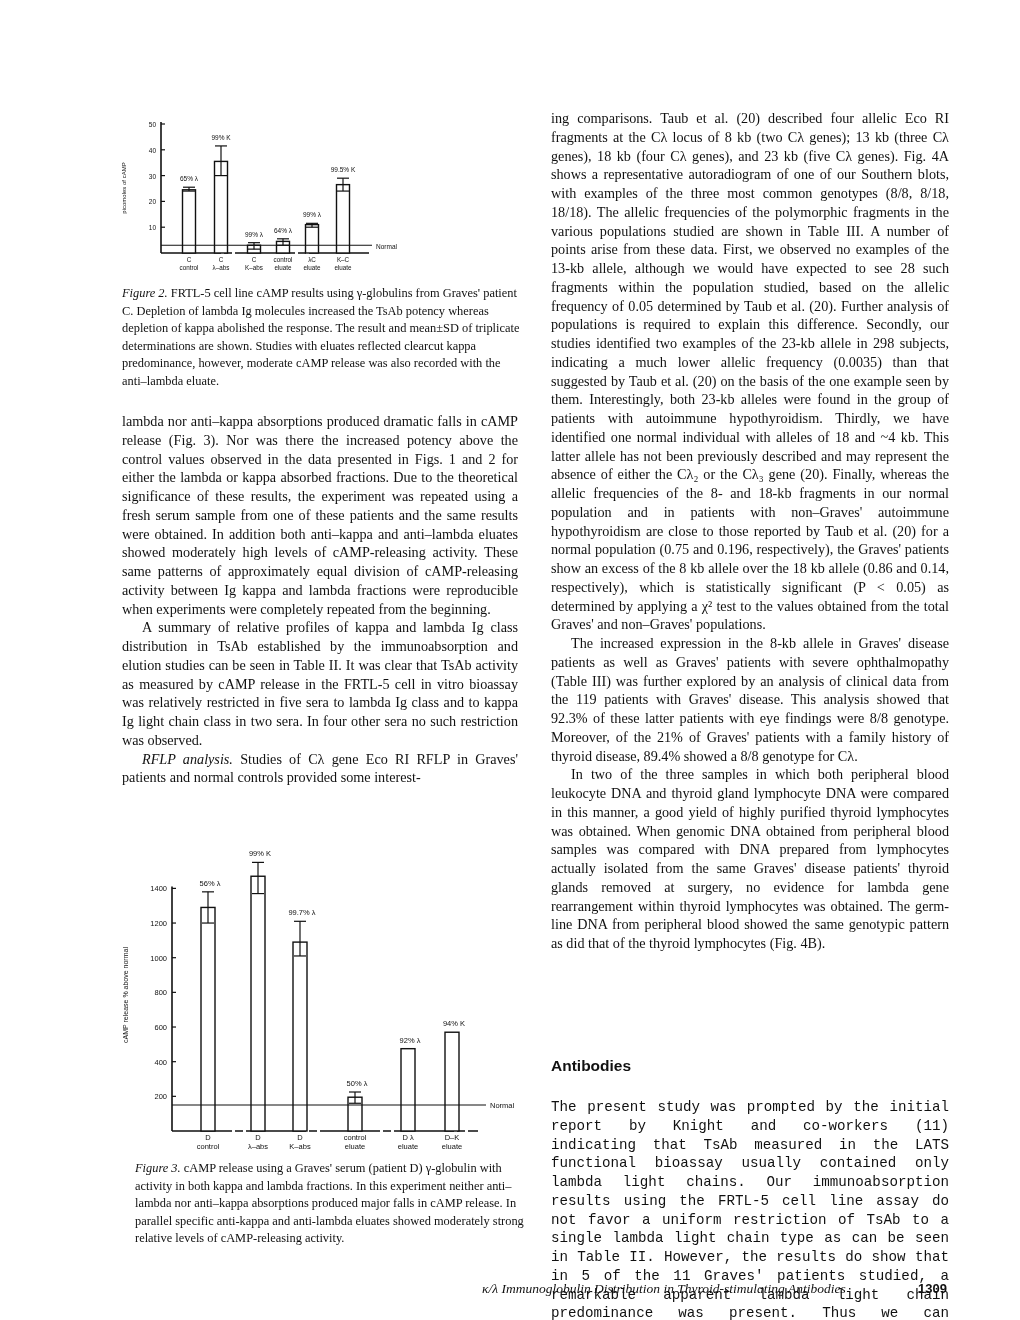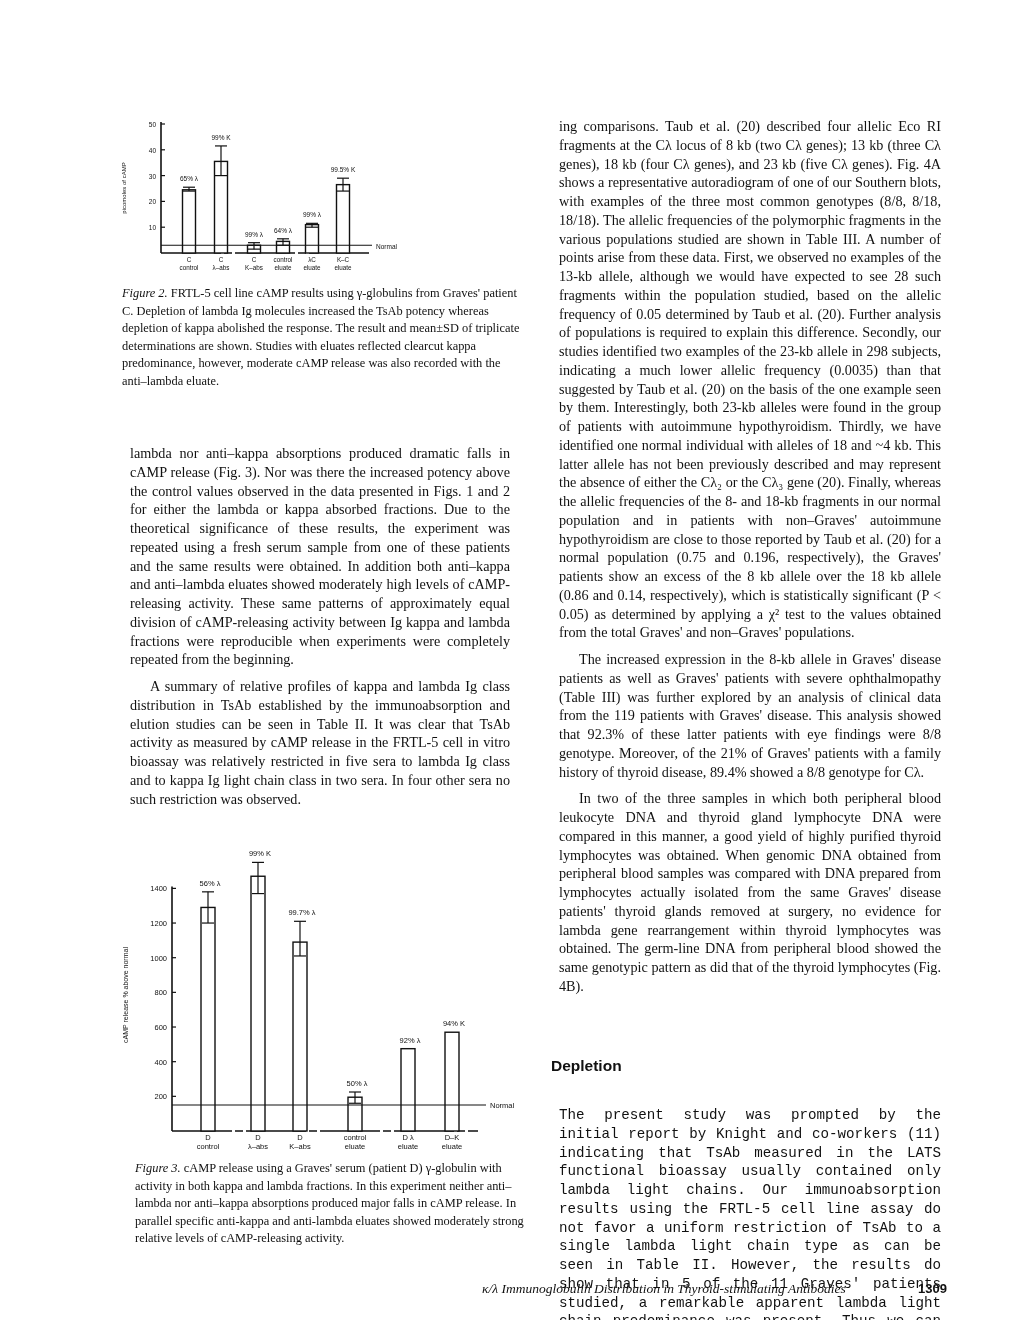--- a/index.html
+++ b/index.html
@@ -1,23 +1,23 @@
 <!DOCTYPE html>
 <html><head>
 <meta charset="utf-8">
 <style>
   html, body { margin: 0; padding: 0; background: #ffffff; }
   body {
     width: 1020px; height: 1320px; position: relative; overflow: hidden;
     font-family: "Liberation Serif", "DejaVu Serif", serif; color: #111;
   }
   .col { position: absolute; font-size: 14.2px; line-height: 18.75px; text-align: justify; }
-  .col p { margin: 8px; text-indent: 0; }
+  .col p { margin: 0; text-indent: 0; }
   .col p.ind { text-indent: 20px; }
-  #left-col-top { left: 122px; top: 436px; width: 396px; }
+  #left-col-top { left: 122px; top: 412px; width: 396px; }
   #right-col { left: 551px; top: 109px; width: 398px; }
   #discussion-body { left: 551px; top: 1098px; width: 398px; font-family: Liberation Mono, monospace; }
   .caption { position: absolute; font-size: 12.4px; line-height: 17.5px; text-align: left; }
   .caption i { font-style: italic; }
   #fig2-caption { left: 122px; top: 285px; width: 400px; }
   #fig3-caption { left: 122px; top: 1160px; width: 400px; margin-left: 13px; }
   #discussion-heading {
     position: absolute; left: 551px; top: 1057px;
     font-family: "Liberation Sans", "DejaVu Sans", sans-serif; font-weight: bold; font-size: 15.5px;
   }
@@ -92,20 +92,21 @@
     <text x="343" y="270" font-size="6.3" text-anchor="middle">eluate</text>
     <line x1="161" y1="245.26" x2="372" y2="245.26" stroke="#111" stroke-width="1.2"></line>
     <text x="376" y="249.26" font-size="6.5">Normal</text>
   </svg>
 
 <div id="fig2-caption" class="caption"><i>Figure 2.</i><span> FRTL-5 cell line cAMP results using γ-globulins from Graves' patient C. Depletion of lambda Ig molecules increased the TsAb potency whereas depletion of kappa abolished the response. The result and mean±SD of triplicate determinations are shown. Studies with eluates reflected clearcut kappa predominance, however, moderate cAMP release was also recorded with the anti–lambda eluate.</span></div>
 
 <div id="left-col-top" class="col">
   <p>lambda nor anti–kappa absorptions produced dramatic falls in cAMP release (Fig. 3). Nor was there the increased potency above the control values observed in the data presented in Figs. 1 and 2 for either the lambda or kappa absorbed fractions. Due to the theoretical significance of these results, the experiment was repeated using a fresh serum sample from one of these patients and the same results were obtained. In addition both anti–kappa and anti–lambda eluates showed moderately high levels of cAMP-releasing activity. These same patterns of approximately equal division of cAMP-releasing activity between Ig kappa and lambda fractions were reproducible when experiments were completely repeated from the beginning.</p>
   <p class="ind">A summary of relative profiles of kappa and lambda Ig class distribution in TsAb established by the immunoabsorption and elution studies can be seen in Table II. It was clear that TsAb activity as measured by cAMP release in the FRTL-5 cell in vitro bioassay was relatively restricted in five sera to lambda Ig class and to kappa Ig light chain class in two sera. In four other sera no such restriction was observed.</p>
+  <p class="ind"><i>RFLP analysis.</i><span> Studies of Cλ gene Eco RI RFLP in Graves' patients and normal controls provided some interest-</span></p>
 </div>
 
 <svg id="fig3" class="fig" width="1020" height="1160" viewBox="0 0 1020 1160">
     <line x1="172" y1="1131" x2="172" y2="886.38" stroke="#111" stroke-width="1.6"></line>
     <line x1="172" y1="1131" x2="478" y2="1131" stroke="#111" stroke-width="1.4" stroke-dasharray="60,3,8,3"></line>
     <line x1="172" y1="1096.34" x2="176" y2="1096.34" stroke="#111" stroke-width="1.2"></line>
     <text x="167" y="1099.34" font-size="7.5" text-anchor="end">200</text>
     <line x1="172" y1="1061.68" x2="176" y2="1061.68" stroke="#111" stroke-width="1.2"></line>
     <text x="167" y="1064.68" font-size="7.5" text-anchor="end">400</text>
     <line x1="172" y1="1027.02" x2="176" y2="1027.02" stroke="#111" stroke-width="1.2"></line>
@@ -160,19 +161,19 @@
   </svg>
 
 <div id="fig3-caption" class="caption"><i>Figure 3.</i><span> cAMP release using a Graves' serum (patient D) γ-globulin with activity in both kappa and lambda fractions. In this experiment neither anti–lambda nor anti–kappa absorptions produced major falls in cAMP release. In parallel specific anti-kappa and anti-lambda eluates showed moderately strong relative levels of cAMP-releasing activity.</span></div>
 
 <div id="right-col" class="col">
   <p>ing comparisons. Taub et al. (20) described four allelic Eco RI fragments at the Cλ locus of 8 kb (two Cλ genes); 13 kb (three Cλ genes), 18 kb (four Cλ genes), and 23 kb (five Cλ genes). Fig. 4A shows a representative autoradiogram of one of our Southern blots, with examples of the three most common genotypes (8/8, 8/18, 18/18). The allelic frequencies of the polymorphic fragments in the various populations studied are shown in Table III. A number of points arise from these data. First, we observed no examples of the 13-kb allele, although we would have expected to see 28 such fragments within the population studied, based on the allelic frequency of 0.05 determined by Taub et al. (20). Further analysis of populations is required to explain this difference. Secondly, our studies identified two examples of the 23-kb allele in 298 subjects, indicating a much lower allelic frequency (0.0035) than that suggested by Taub et al. (20) on the basis of the one example seen by them. Interestingly, both 23-kb alleles were found in the group of patients with autoimmune hypothyroidism. Thirdly, we have identified one normal individual with alleles of 18 and ~4 kb. This latter allele has not been previously described and may represent the absence of either the Cλ₂ or the Cλ₃ gene (20). Finally, whereas the allelic frequencies of the 8- and 18-kb fragments in our normal population and in patients with non–Graves' autoimmune hypothyroidism are close to those reported by Taub et al. (20) for a normal population (0.75 and 0.196, respectively), the Graves' patients show an excess of the 8 kb allele over the 18 kb allele (0.86 and 0.14, respectively), which is statistically significant (P &lt; 0.05) as determined by applying a χ² test to the values obtained from the total Graves' and non–Graves' populations.</p>
   <p class="ind">The increased expression in the 8-kb allele in Graves' disease patients as well as Graves' patients with severe ophthalmopathy (Table III) was further explored by an analysis of clinical data from the 119 patients with Graves' disease. This analysis showed that 92.3% of these latter patients with eye findings were 8/8 genotype. Moreover, of the 21% of Graves' patients with a family history of thyroid disease, 89.4% showed a 8/8 genotype for Cλ.</p>
   <p class="ind">In two of the three samples in which both peripheral blood leukocyte DNA and thyroid gland lymphocyte DNA were compared in this manner, a good yield of highly purified thyroid lymphocytes was obtained. When genomic DNA obtained from peripheral blood samples was compared with DNA prepared from lymphocytes actually isolated from the same Graves' disease patients' thyroid glands removed at surgery, no evidence for lambda gene rearrangement within thyroid lymphocytes was obtained. The germ-line DNA from peripheral blood showed the same genotypic pattern as did that of the thyroid lymphocytes (Fig. 4B).</p>
 </div>
 
-<div id="discussion-heading">Depletion</div>
+<div id="discussion-heading">Antibodies</div>
 <div id="discussion-body" class="col">
   <p>The present study was prompted by the initial report by Knight and co-workers (11) indicating that TsAb measured in the LATS functional bioassay usually contained only lambda light chains. Our immunoabsorption results using the FRTL-5 cell line assay do not favor a uniform restriction of TsAb to a single lambda light chain type as can be seen in Table II. However, the results do show that in 5 of the 11 Graves' patients studied, a remarkable apparent lambda light chain predominance was present. Thus we can partially confirm the</p>
 </div>
 
 <div id="footer-title">κ/λ Immunoglobulin Distribution in Thyroid-stimulating Antibodies</div>
 <div id="page-number">1309</div>
 
 </body></html>

